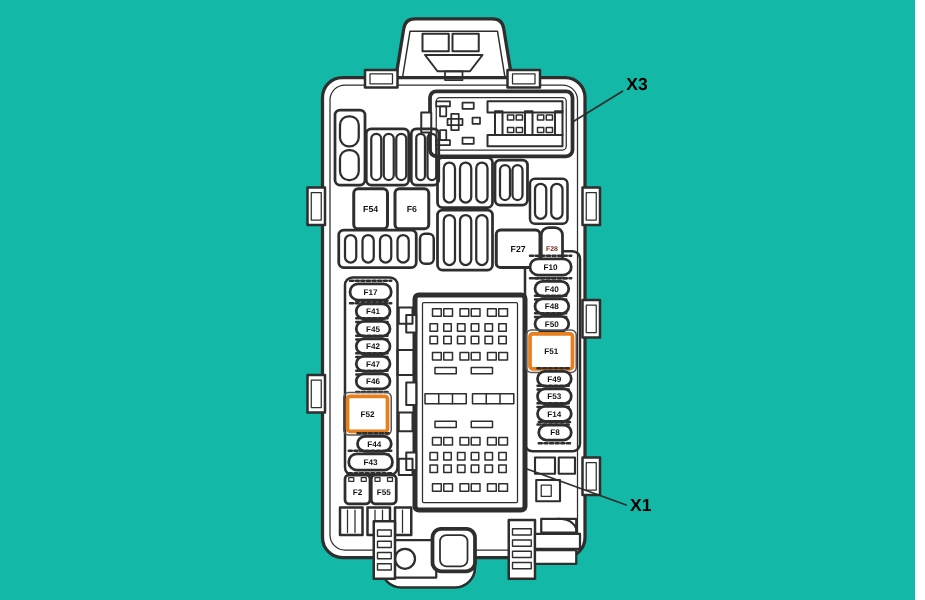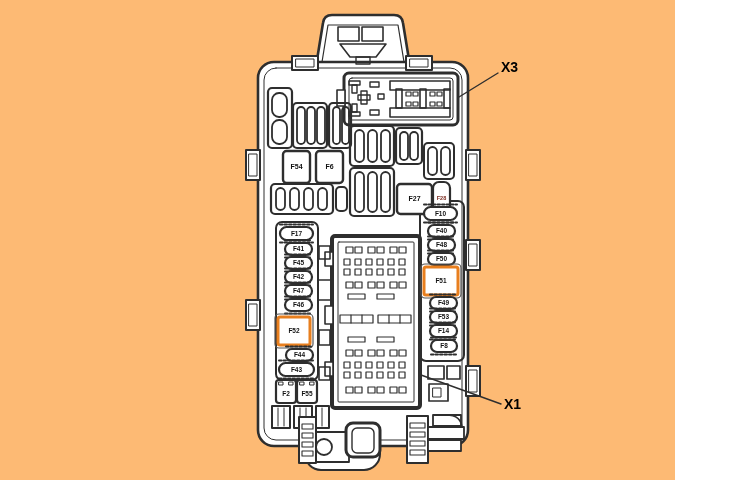--- a/index.html
+++ b/index.html
@@ -1,16 +1,16 @@
 <!DOCTYPE html>
 <html><head>
 <meta charset="utf-8">
 <style>
   html,body{margin:0;padding:0;background:#ffffff;}
-  .stage{position:relative;width:675px;height:480px;background:#fdba74;overflow:hidden;
+  .stage{position:relative;width:732px;height:480px;background:#14b8a6;overflow:hidden;
          font-family:"Liberation Sans", sans-serif;}
   svg{display:block;}
   text{font-family:"Liberation Sans", sans-serif;}
   .callout{font-weight:bold;font-size:14px;fill:#000;}
 </style>
 </head>
 <body>
 
 <div class="stage">
 <svg width="740" height="480" viewBox="0 0 740 480">

